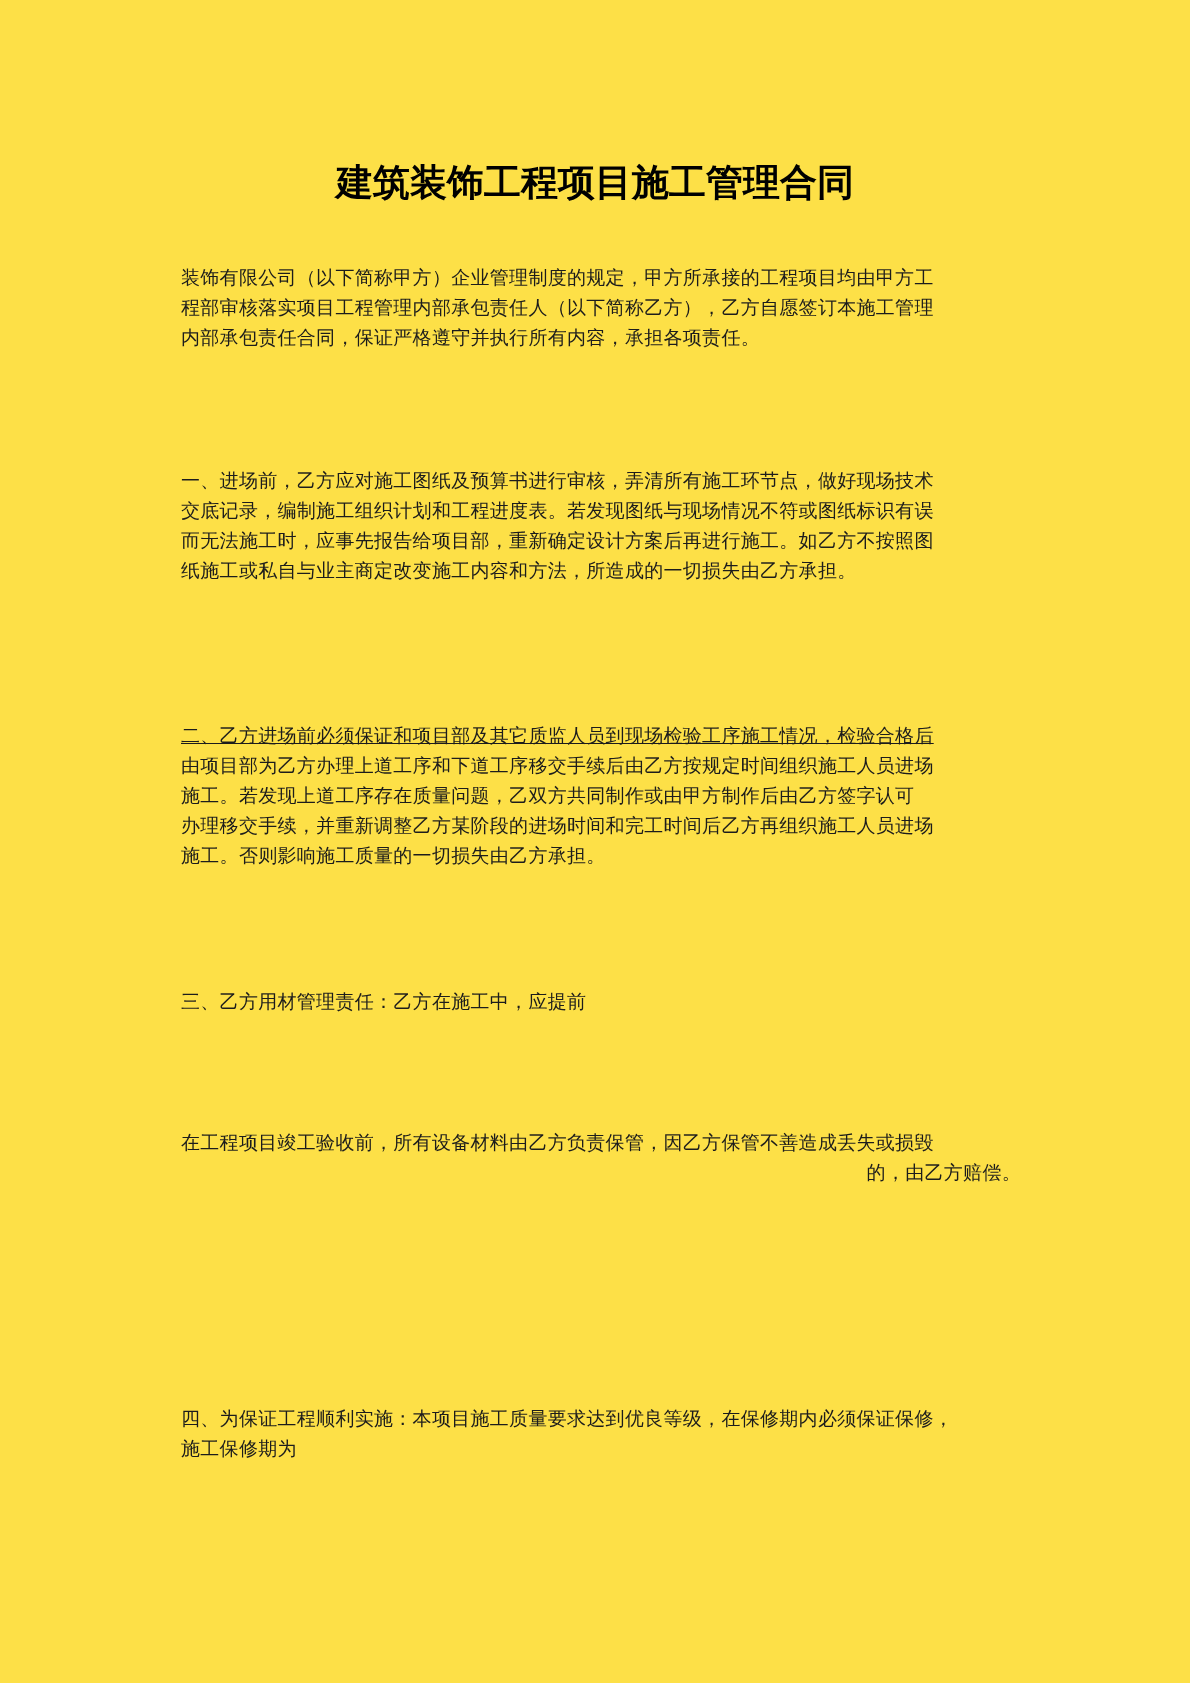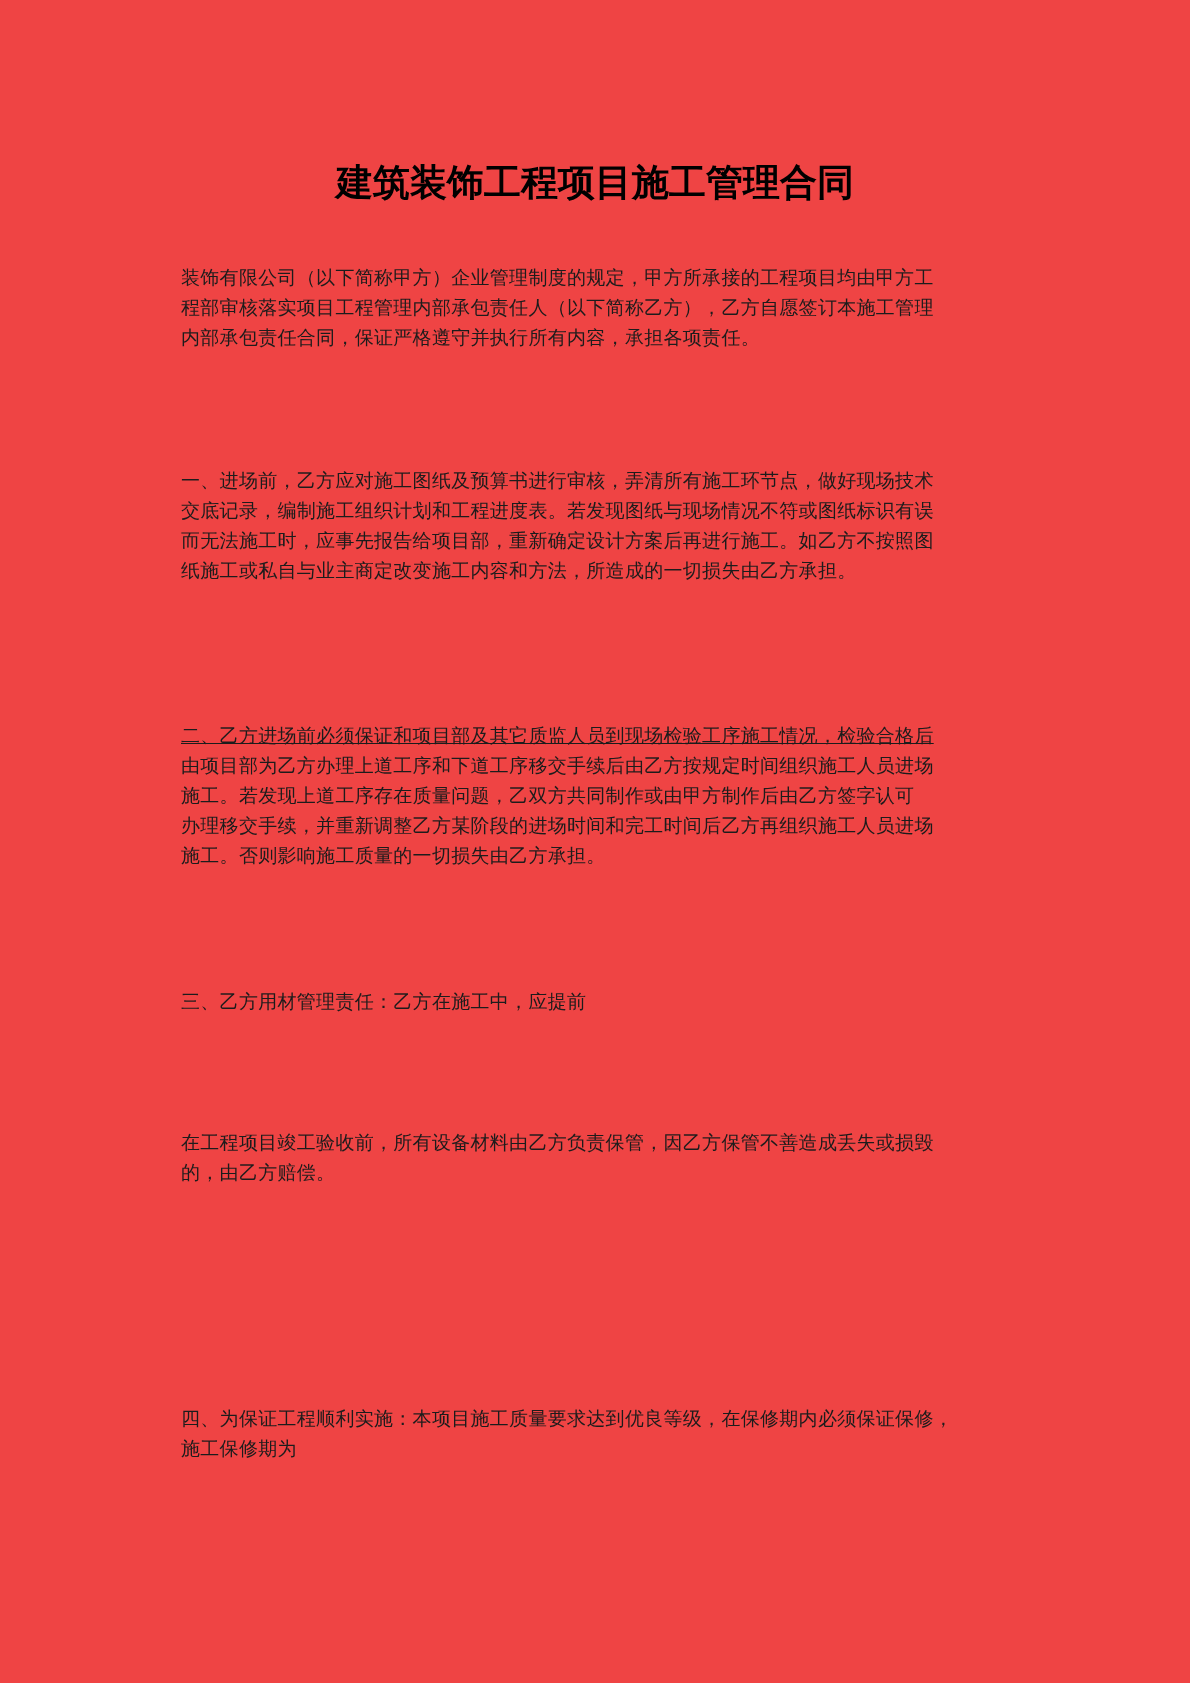--- a/index.html
+++ b/index.html
@@ -13,21 +13,21 @@
       position: relative;
       overflow: hidden;
       font-family: "DejaVu Serif", "Liberation Serif", serif;
       color: #1a1a1a;
     }
     .page {
       position: absolute;
       left: 0; top: 0;
       width: 1190px;
       height: 1683px;
-      background: #ef4444;
+      background: #fde047;
     }
     .title {
       position: absolute;
       left: 0;
       width: 1190px;
       top: 160px;
       text-align: center;
       font-size: 37px;
       font-weight: bold;
       color: #000000;
@@ -71,21 +71,21 @@
     <div class="line" style="top:750px;">由项目部为乙方办理上道工序和下道工序移交手续后由乙方按规定时间组织施工人员进场</div>
     <div class="line" style="top:780px;">施工。若发现上道工序存在质量问题，乙双方共同制作或由甲方制作后由乙方签字认可</div>
     <div class="line" style="top:810px;">办理移交手续，并重新调整乙方某阶段的进场时间和完工时间后乙方再组织施工人员进场</div>
     <div class="line" style="top:840px;">施工。否则影响施工质量的一切损失由乙方承担。</div>
   </div>
 
   <div class="line" style="top:986px;">三、乙方用材管理责任：乙方在施工中，应提前</div>
 
   <div>
     <div class="line" style="top:1127px;">在工程项目竣工验收前，所有设备材料由乙方负责保管，因乙方保管不善造成丢失或损毁</div>
-    <div class="line" style="top:1157px;">的，由乙方赔偿。</div>
+    <div class="line" style="top:1157px;text-align:right;">的，由乙方赔偿。</div>
   </div>
 
 
   <div>
     <div class="line" style="top:1403px;">四、为保证工程顺利实施：本项目施工质量要求达到优良等级，在保修期内必须保证保修，</div>
     <div class="line" style="top:1433px;">施工保修期为</div>
   </div>
 
 
 </div>

